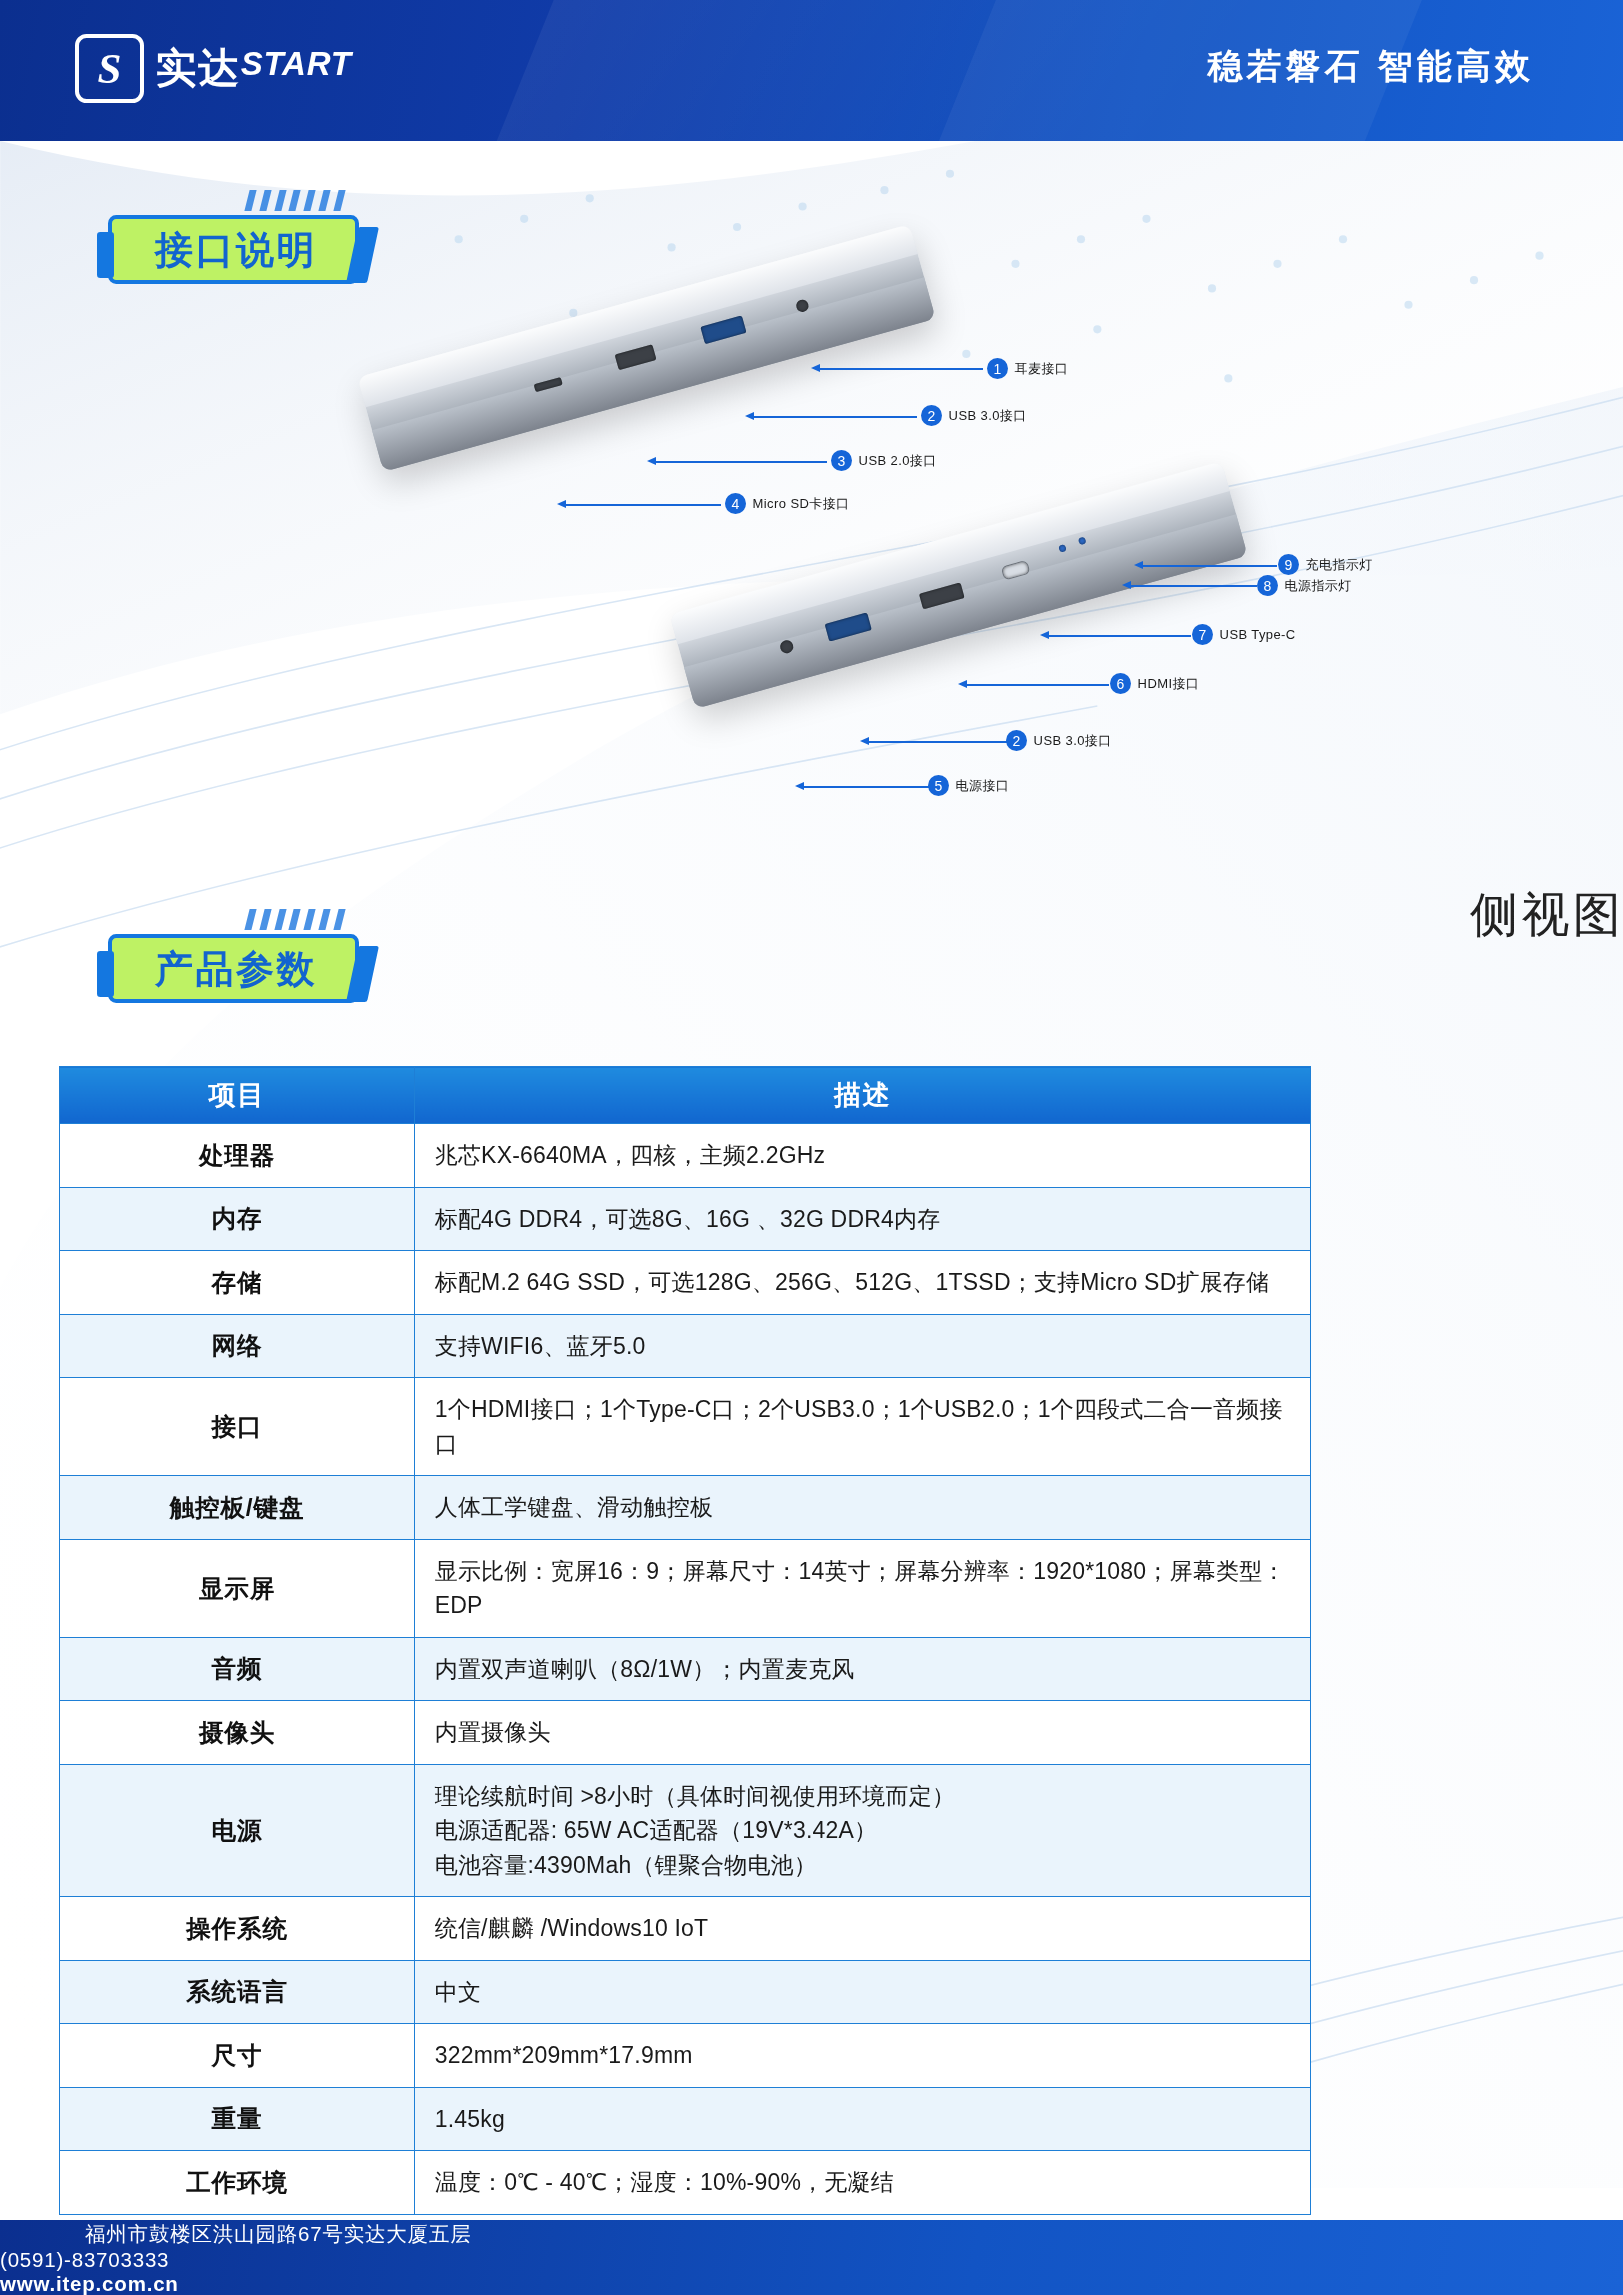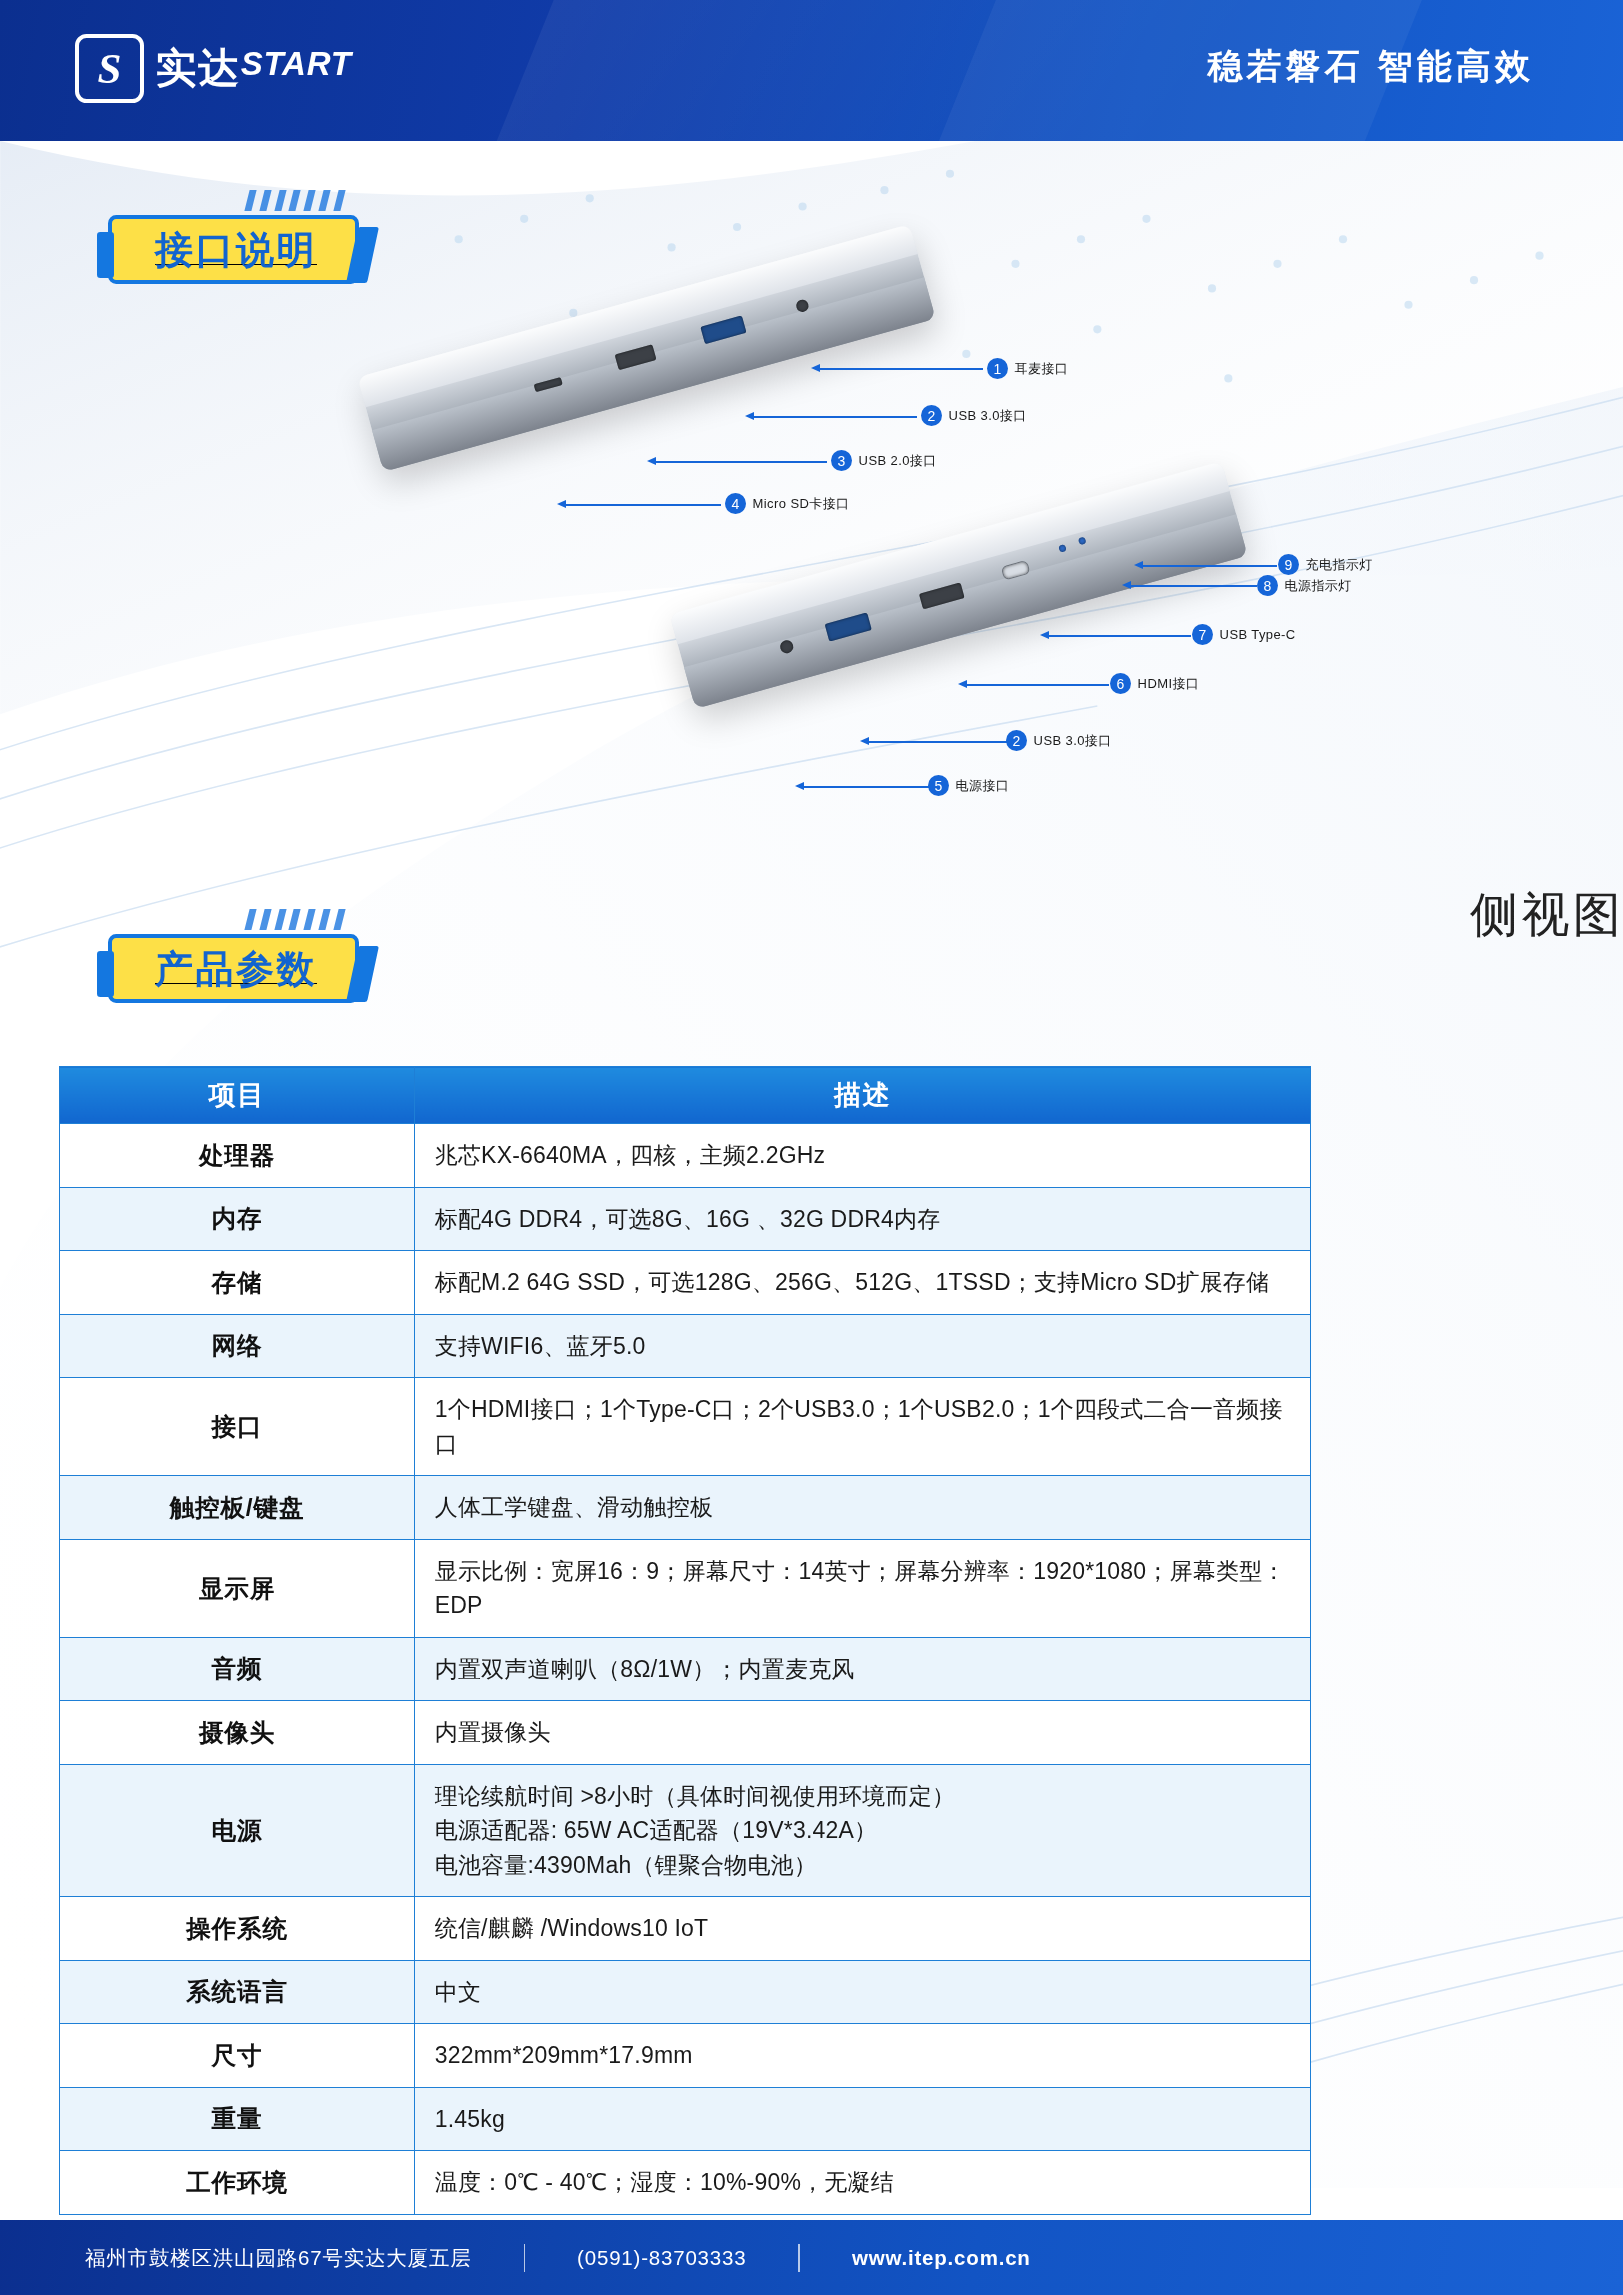--- a/index.html
+++ b/index.html
@@ -108,22 +108,21 @@
   .sec-title {
     position: absolute;
     z-index: 5;
   }
   .sec-title .badge {
     position: relative;
     display: inline-block;
     border: 4.1px solid #1477e0;
     border-radius: 8.2px;
     padding: 11.5px 38px 11.5px 43px;
-    background: #fde047;
-    text-decoration: underline;
+    background: #bef264;
   }
   .sec-title .badge-text {
     font-size: 38px;
     font-weight: bold;
     color: #1264cf;
     letter-spacing: 2.5px;
     line-height: 1;
   }
   .sec-title .tab-left {
     position: absolute;
@@ -327,22 +326,23 @@
 
   
   .footer {
     position: absolute;
     bottom: 0; left: 0;
     width: 1624px;
     height: 75px;
     background: linear-gradient(100deg, #0b2f8f 0%, #1254c4 60%, #1a63d6 100%);
     color: #ffffff;
     display: flex;
-    align-items: center;
+    align-items: flex-start;
     z-index: 6;
+    flex-direction: column;
   }
   .footer .fitem {
     font-size: 20.5px;
     letter-spacing: 0.8px;
   }
   .footer .f-addr { margin-left: 85px; }
   .footer .f-sep {
     margin: 0 52px;
     width: 1.6px;
     height: 28px;

